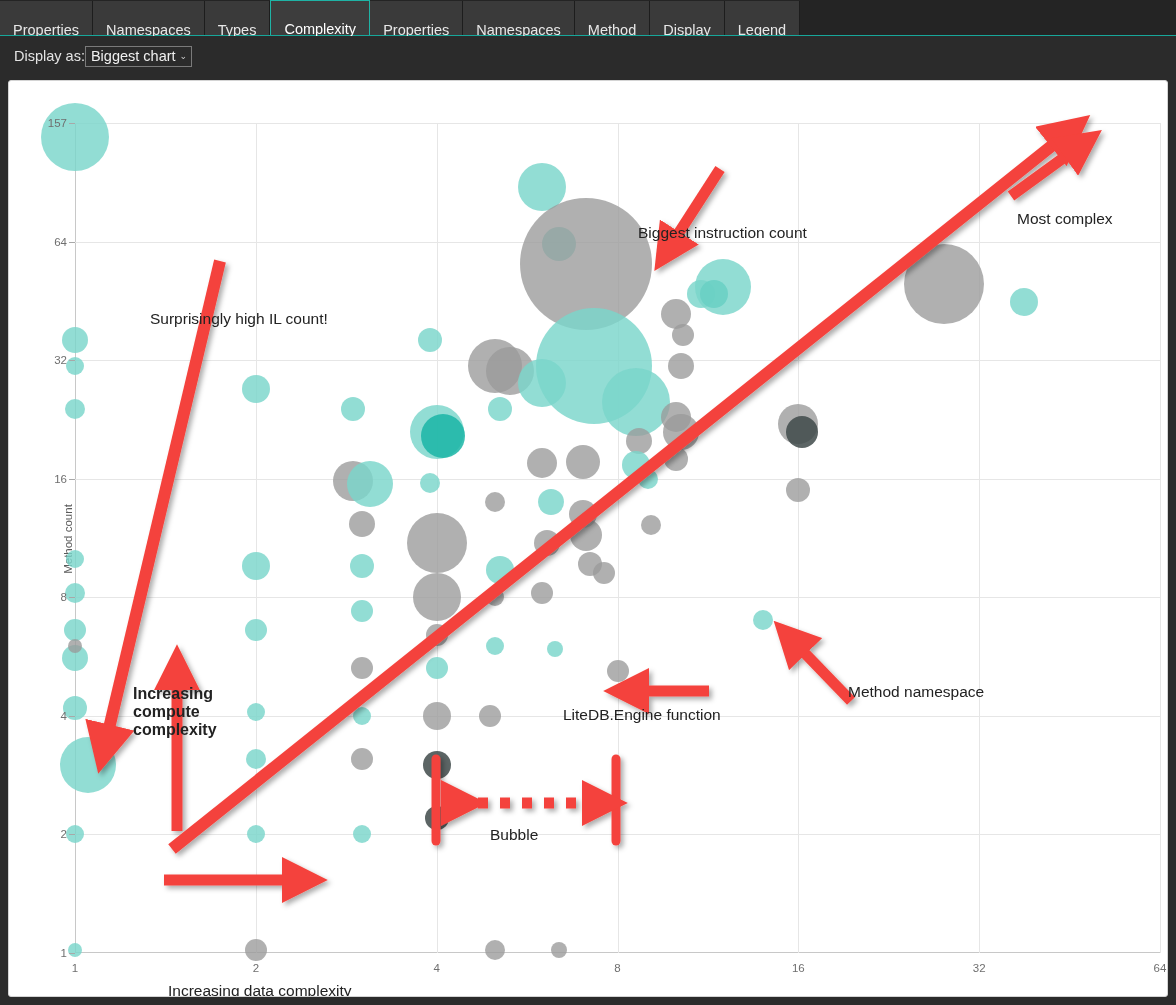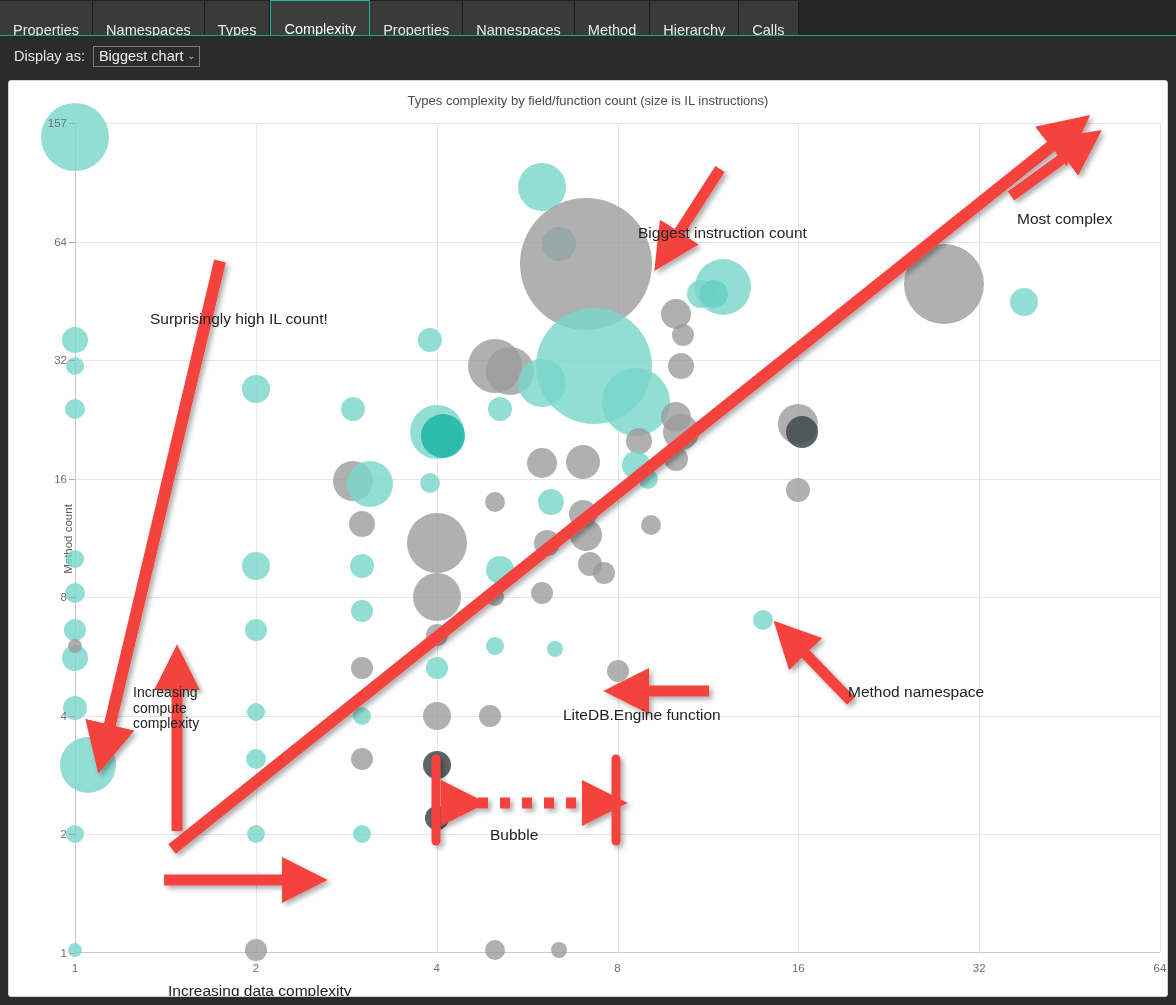--- a/index.html
+++ b/index.html
@@ -58,21 +58,20 @@
     height: 40px;
     background: #2b2b2b;
     display: flex;
     align-items: center;
     padding-left: 14px;
     box-sizing: border-box;
   }
   #toolbar .tb-label {
     color: #e4e4e4;
     font-size: 14.5px;
-    margin-right: 8px;
   }
   .select-box {
     background: #2b2b2b;
     border: 1px solid #7a7a7a;
     color: #f0f0f0;
     font-size: 14.5px;
     padding: 1px 4px 2px 5px;
     display: inline-flex;
     align-items: center;
     gap: 4px;
@@ -175,49 +174,48 @@
     inset: 0;
     pointer-events: none;
   }
   .anno {
     position: absolute;
     font-size: 15.5px;
     color: #222222;
     white-space: pre;
     line-height: 1.12;
   }
-  .anno.small { font-size: 14px; }
+  .anno.small { font-size: 16px; font-weight: bold; }
 </style>
 </head>
 <body>
 
 <div id="app">
 
   <div id="tabbar">
       <div class="tab">Properties</div>
       <div class="tab">Namespaces</div>
       <div class="tab">Types</div>
       <div class="tab active">Complexity</div>
       <div class="tab">Properties</div>
       <div class="tab">Namespaces</div>
       <div class="tab">Method</div>
-      <div class="tab">Hierarchy</div>
-      <div class="tab">Calls</div>
+      <div class="tab">Display</div>
+      <div class="tab">Legend</div>
     </div>
 
   <div id="toolbar">
     <span class="tb-label">Display as:</span>
     <span class="select-box">
       <span>Biggest chart</span>
       <span class="chev">⌄</span>
     </span>
   </div>
 
   <div id="chart-panel">
-    <div id="chart-title">Types complexity by field/function count (size is IL instructions)</div>
     <div id="ylabel">Method count</div>
 
     <div id="plot">
       <div id="plot-frame"></div>
       <div id="gridlines">
           <div class="gl v" style="left: 180.833px;"></div>
           <div class="gl v" style="left: 361.667px;"></div>
           <div class="gl v" style="left: 542.5px;"></div>
           <div class="gl v" style="left: 723.333px;"></div>
           <div class="gl v" style="left: 904.167px;"></div>

